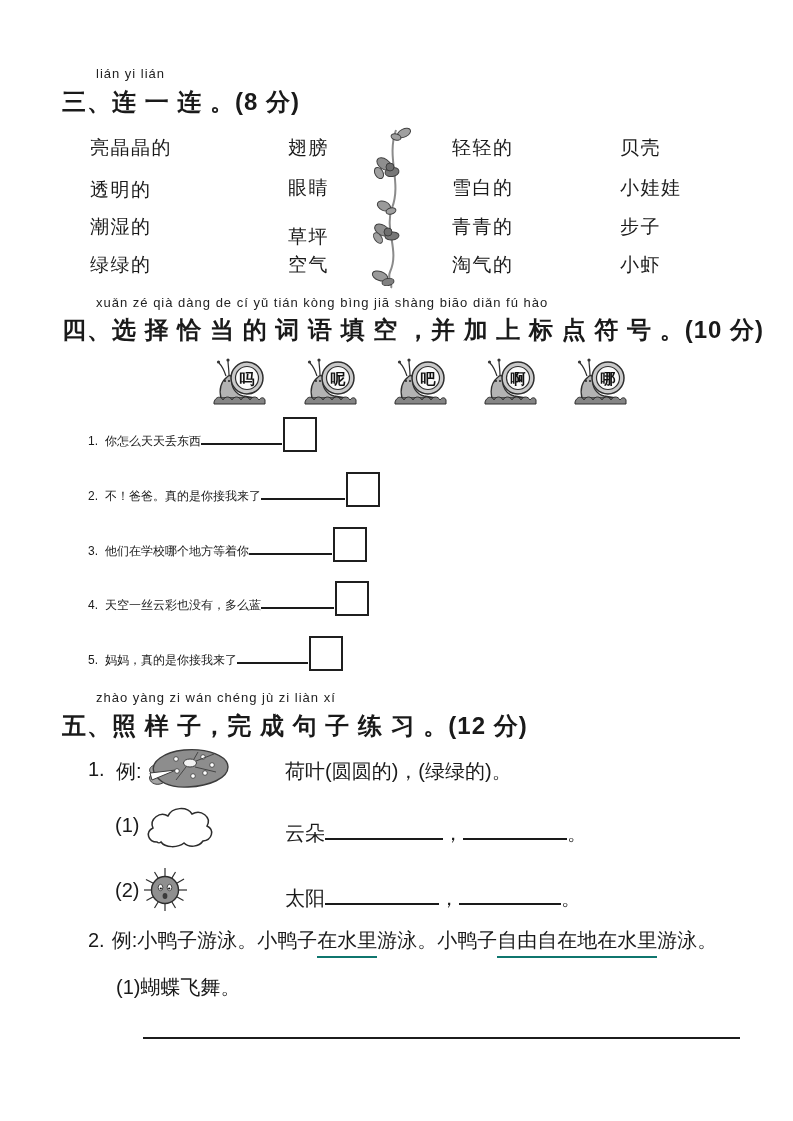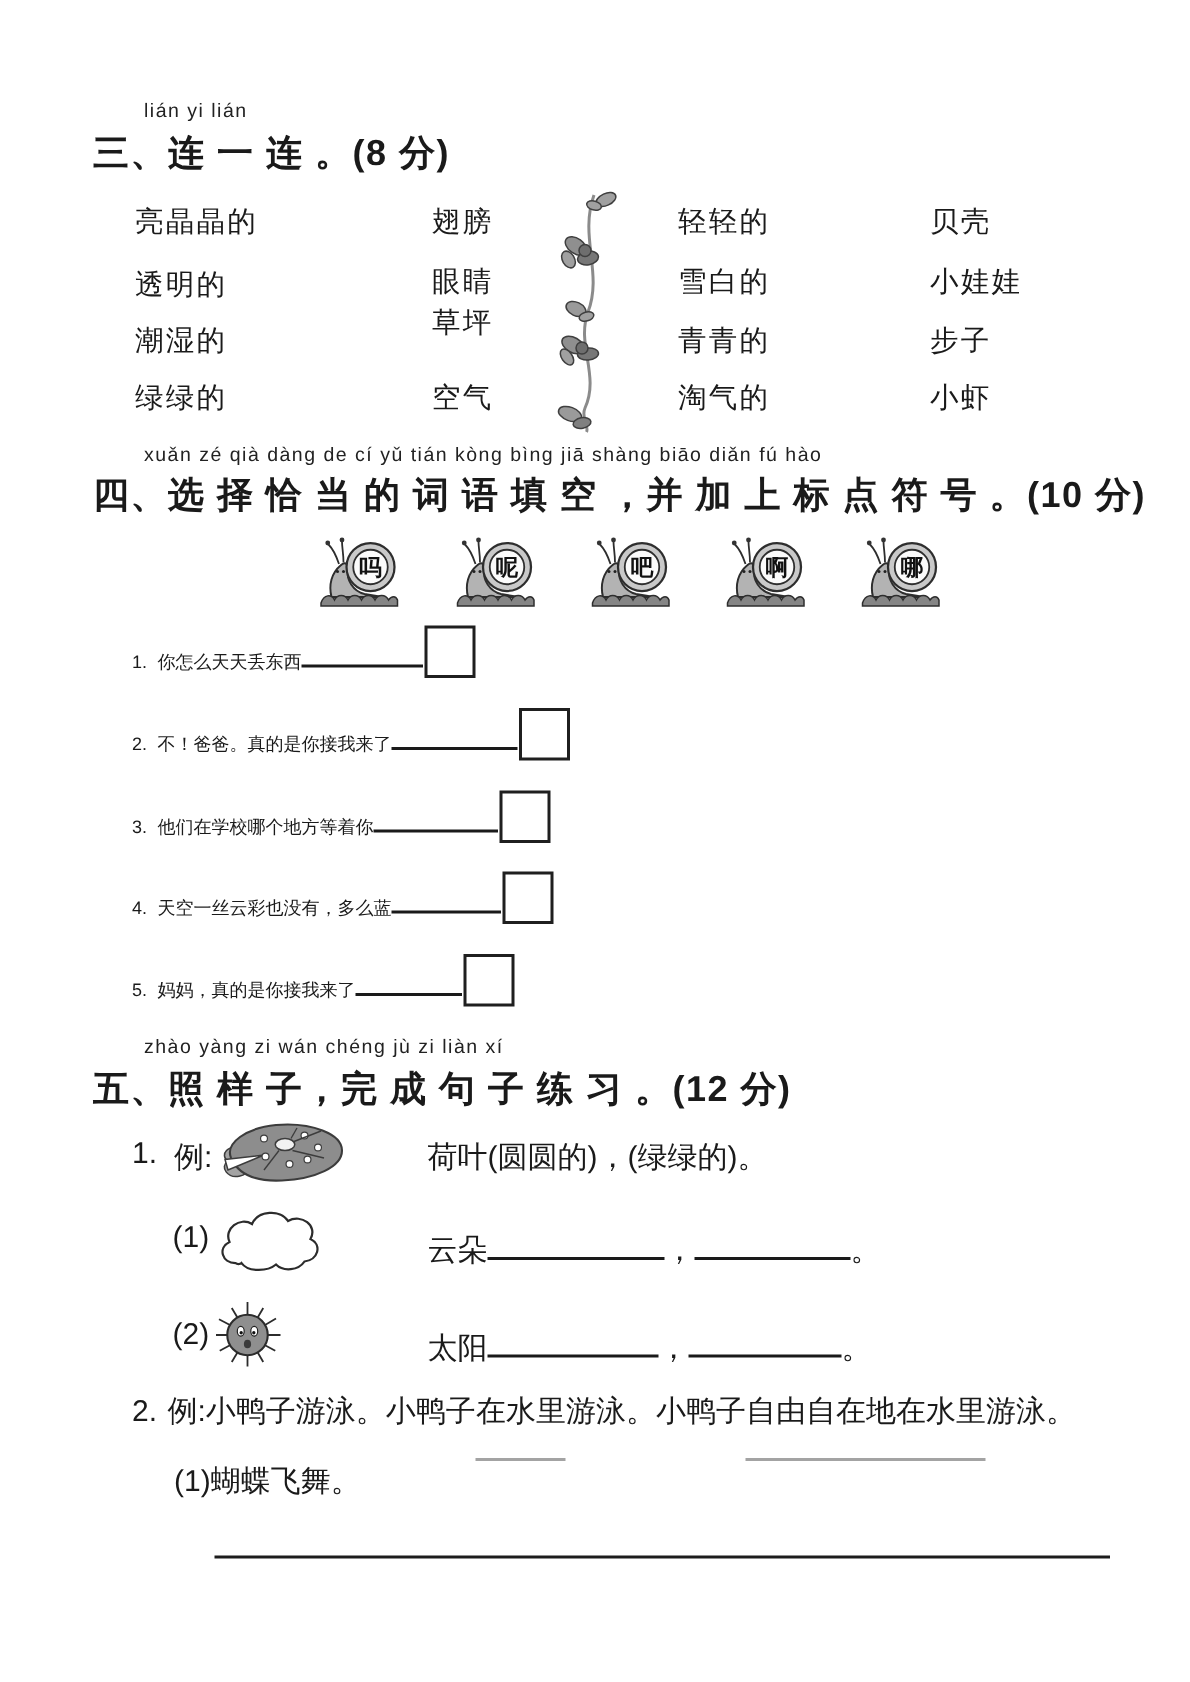--- a/index.html
+++ b/index.html
@@ -10,41 +10,41 @@
   .abs{position:absolute;white-space:nowrap;}
   .pinyin{font-size:13px;letter-spacing:1px;color:#222;}
   .sec-title{font-size:24px;font-weight:bold;letter-spacing:1px;margin:0;}
   .match-word{font-size:19px;letter-spacing:1.5px;}
   .qrow{font-size:12px;}
   .qnum{margin-right:7px;}
   .qline{display:inline-block;border-bottom:2px solid #1a1a1a;height:22px;}
   .qbox{display:inline-block;width:30px;height:31px;border:2px solid #1f1f1f;vertical-align:-7px;margin-left:1px;background:#fff;}
   .s5text{font-size:20px;}
   .blank5{display:inline-block;border-bottom:2px solid #1a1a1a;height:24px;}
-  .useg{border-bottom:2px solid #a3a3a3;padding-bottom:20px;}
+  .useg{border-bottom:2px solid #0f766e;padding-bottom:5px;}
   .footer-line{position:absolute;left:143px;top:1037px;width:597px;border-top:2px solid #1c1c1c;}
   .footer-text{font-size:18px;color:#9b9b9b;letter-spacing:0.5px;}
   svg{display:block;}
 </style>
 </head>
 <body>
 
 <div class="page">
 
   <div class="abs pinyin" style="left:96px;top:66px;">lián yi lián</div>
   <h2 class="abs sec-title" style="left:62px;top:86px;">三、连 一 连 。(8 分)</h2>
 
   <span class="abs match-word" style="left:90px;top:135px;">亮晶晶的</span>
   <span class="abs match-word" style="left:90px;top:177px;">透明的</span>
   <span class="abs match-word" style="left:90px;top:214px;">潮湿的</span>
   <span class="abs match-word" style="left:90px;top:252px;">绿绿的</span>
 
   <span class="abs match-word" style="left:288px;top:135px;">翅膀</span>
   <span class="abs match-word" style="left:288px;top:175px;">眼睛</span>
-  <span class="abs match-word" style="left:288px;top:202px;">草坪</span>
+  <span class="abs match-word" style="left:288px;top:224px;">草坪</span>
   <span class="abs match-word" style="left:288px;top:252px;">空气</span>
 
   <span class="abs match-word" style="left:452px;top:135px;">轻轻的</span>
   <span class="abs match-word" style="left:452px;top:175px;">雪白的</span>
   <span class="abs match-word" style="left:452px;top:214px;">青青的</span>
   <span class="abs match-word" style="left:452px;top:252px;">淘气的</span>
 
   <span class="abs match-word" style="left:620px;top:135px;">贝壳</span>
   <span class="abs match-word" style="left:620px;top:175px;">小娃娃</span>
   <span class="abs match-word" style="left:620px;top:214px;font-family:Liberation Mono, monospace;">步子</span>

